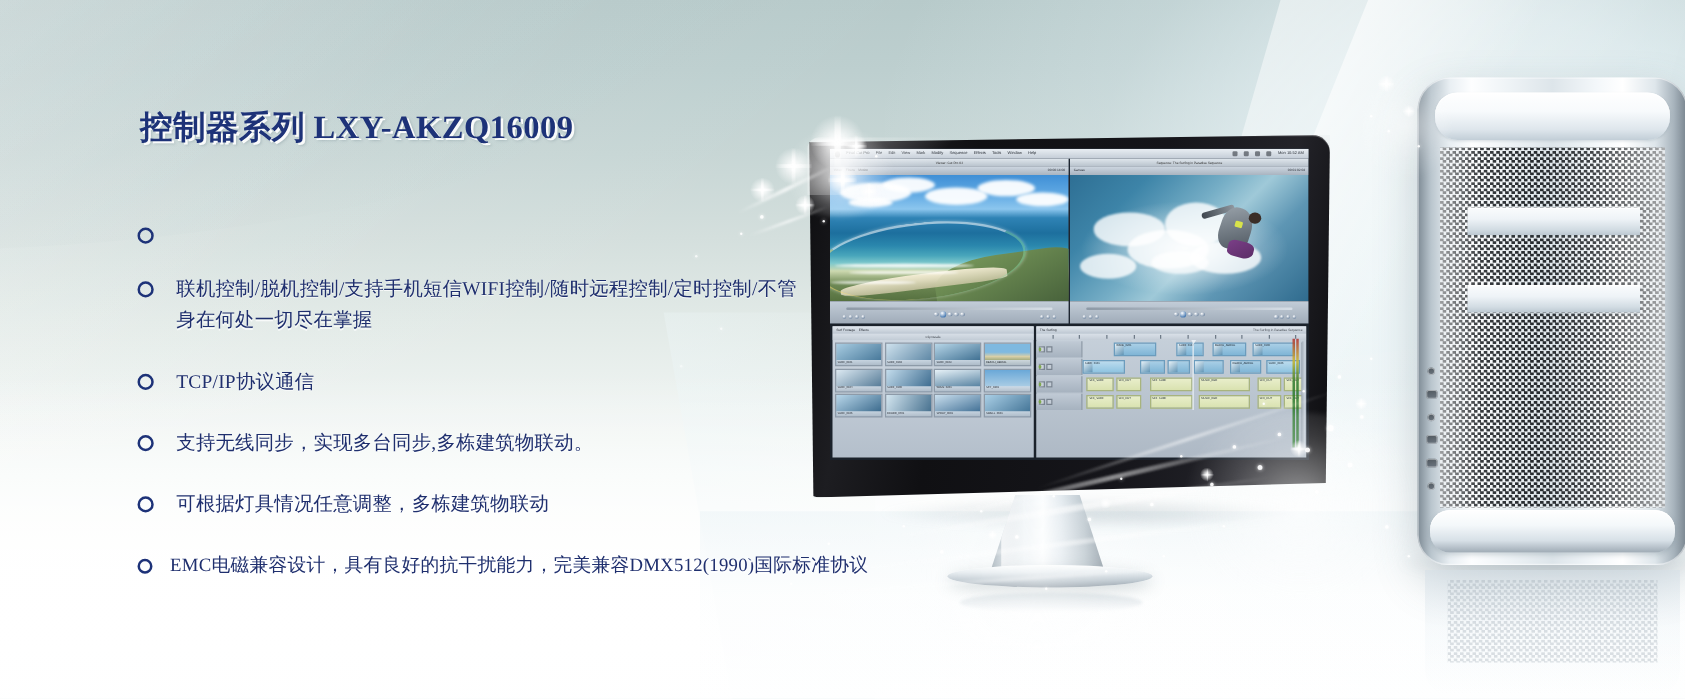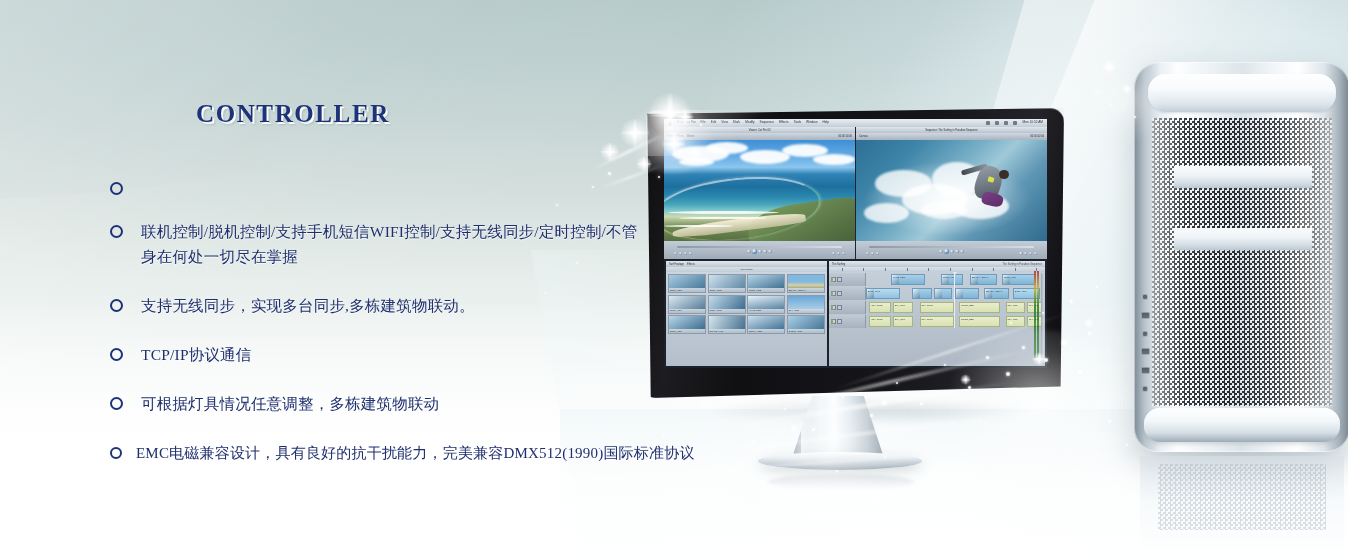--- a/index.html
+++ b/index.html
@@ -418,38 +418,38 @@
   <div class="wash-right"></div>
   <div class="facet f1"></div>
   <div class="facet f2"></div>
   <div class="facet f3"></div>
   <div class="facet f4"></div>
   <div class="wash-bottom"></div>
   <div class="floor"></div>
 
   <div class="copy">
     <div class="title-wrap">
-      <div class="title-l2">CONTROLLER</div>
+      <div class="title-l1">控制器系列 LXY-AKZQ16009</div>
     </div>
 
     <div class="bullets">
       <div class="bullet">
         <span class="ring"></span>
       </div>
       <div class="bullet">
         <span class="ring"></span>
-        <span class="btxt" style="max-width:500px">联机控制/脱机控制/支持手机短信WIFI控制/支持无线同步/定时控制/不管身在何处一切尽在掌握</span>
+        <span class="btxt" style="max-width:500px">联机控制/脱机控制/支持手机短信WIFI控制/随时远程控制/定时控制/不管身在何处一切尽在掌握</span>
+      </div>
+      <div class="bullet">
+        <span class="ring"></span>
+        <span class="btxt">TCP/IP协议通信</span>
       </div>
       <div class="bullet">
         <span class="ring"></span>
         <span class="btxt">支持无线同步，实现多台同步,多栋建筑物联动。</span>
-      </div>
-      <div class="bullet">
-        <span class="ring"></span>
-        <span class="btxt">TCP/IP协议通信</span>
       </div>
       <div class="bullet">
         <span class="ring"></span>
         <span class="btxt">可根据灯具情况任意调整，多栋建筑物联动</span>
       </div>
       <div class="bullet b-last">
         <span class="ring"></span>
         <span class="btxt">EMC电磁兼容设计，具有良好的抗干扰能力，完美兼容DMX512(1990)国际标准协议</span>
       </div>
     </div>

